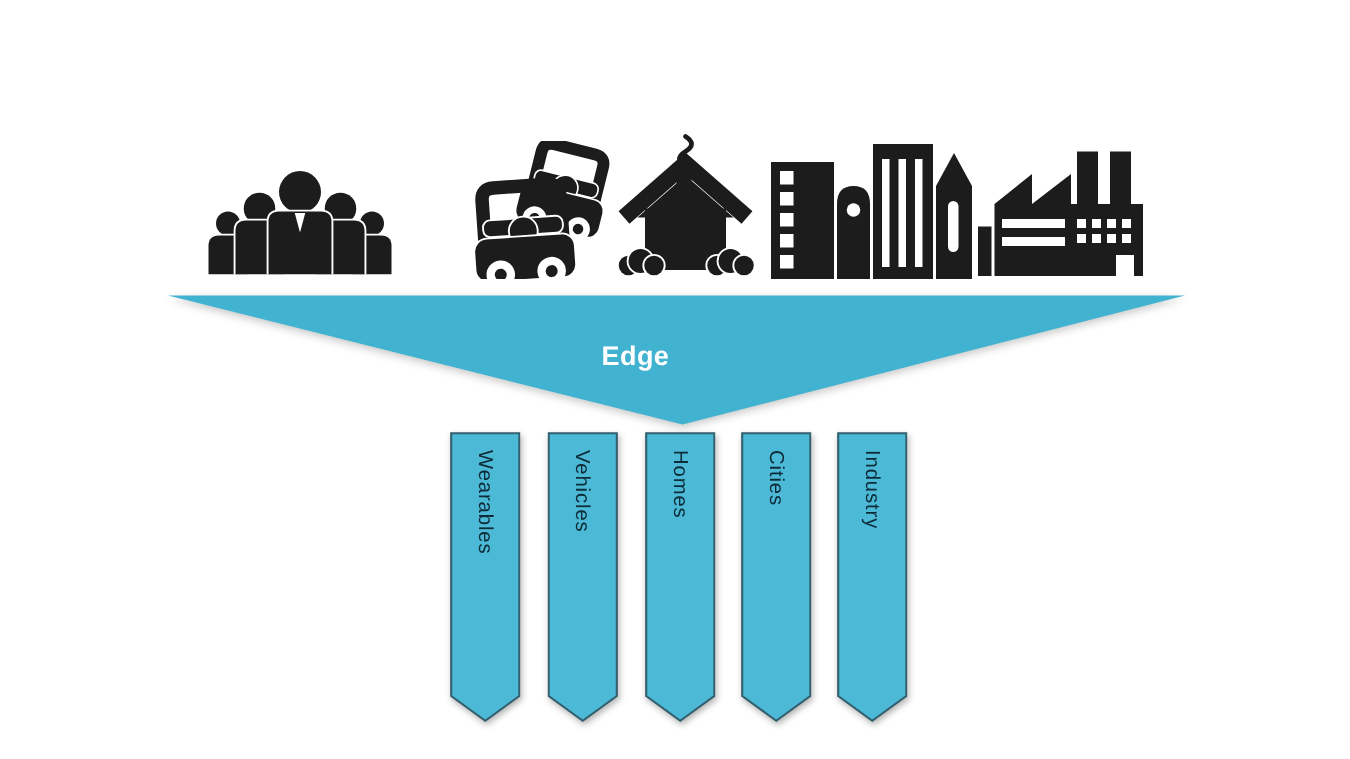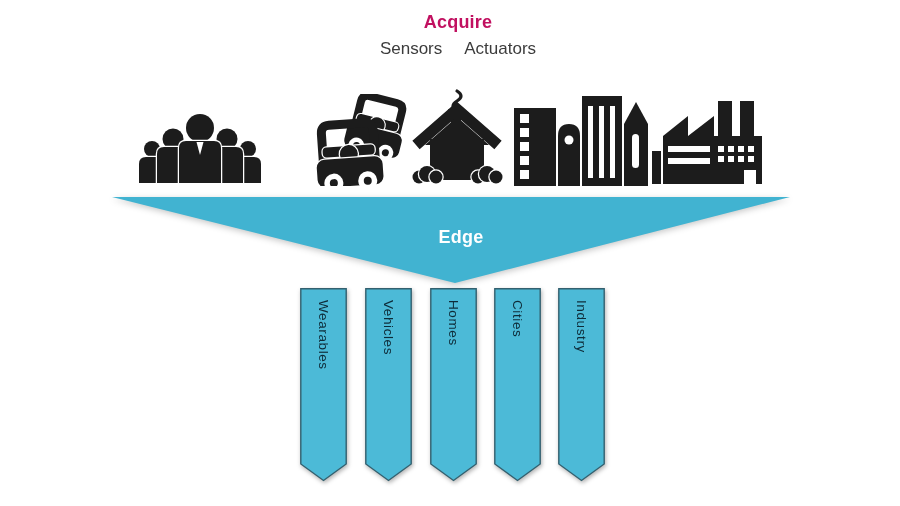--- a/index.html
+++ b/index.html
@@ -35,21 +35,21 @@
   #icon-city   {left:512px;top:90px;width:136px;height:96px;}
   #icon-factory{left:652px;top:96px;width:116px;height:90px;}
   
   .funnel-svg{
     position:absolute;left:0;top:0;width:900px;height:300px;
     filter:drop-shadow(0 2px 3px rgba(0,0,0,.22));
   }
   .funnel-svg polygon{fill:#41b3d1;}
   .funnel-label{
     position:absolute;left:401px;top:227px;width:120px;
-    text-align:center;
+    text-align:left;
     font-size:18px;font-weight:bold;color:#ffffff;letter-spacing:.3px;
   }
   
   .banner{position:absolute;top:288px;width:47px;height:194px;}
   .banner-shape{
     position:absolute;left:0;top:0;width:100%;height:100%;
     filter:drop-shadow(1px 2px 2px rgba(0,0,0,.30));
   }
   .banner-shape polygon{fill:#4cbad7;stroke:#33606f;stroke-width:1.4;}
   .banner-label{
@@ -63,27 +63,20 @@
   #banner-1{left:365px;}
   #banner-2{left:430px;}
   #banner-3{left:494px;}
   #banner-4{left:558px;}
 </style>
 </head>
 <body>
 
 <div id="canvas">
 
-  <div class="header">
-    <div class="title">Acquire</div>
-    <div class="subtitle">
-      <span>Sensors</span>
-      <span>Actuators</span>
-    </div>
-  </div>
 
   <div class="icon" id="icon-people">
     <svg viewBox="0 0 124 72">
 
       <g class="ic sep">
         <circle cx="14" cy="38" r="8"></circle>
         <path d="M1,72 L1,53 Q1,46 8,46 L20,46 Q27,46 27,53 L27,72 Z"></path>
         <circle cx="110" cy="38" r="8"></circle>
         <path d="M97,72 L97,53 Q97,46 104,46 L116,46 Q123,46 123,53 L123,72 Z"></path>
       </g>

